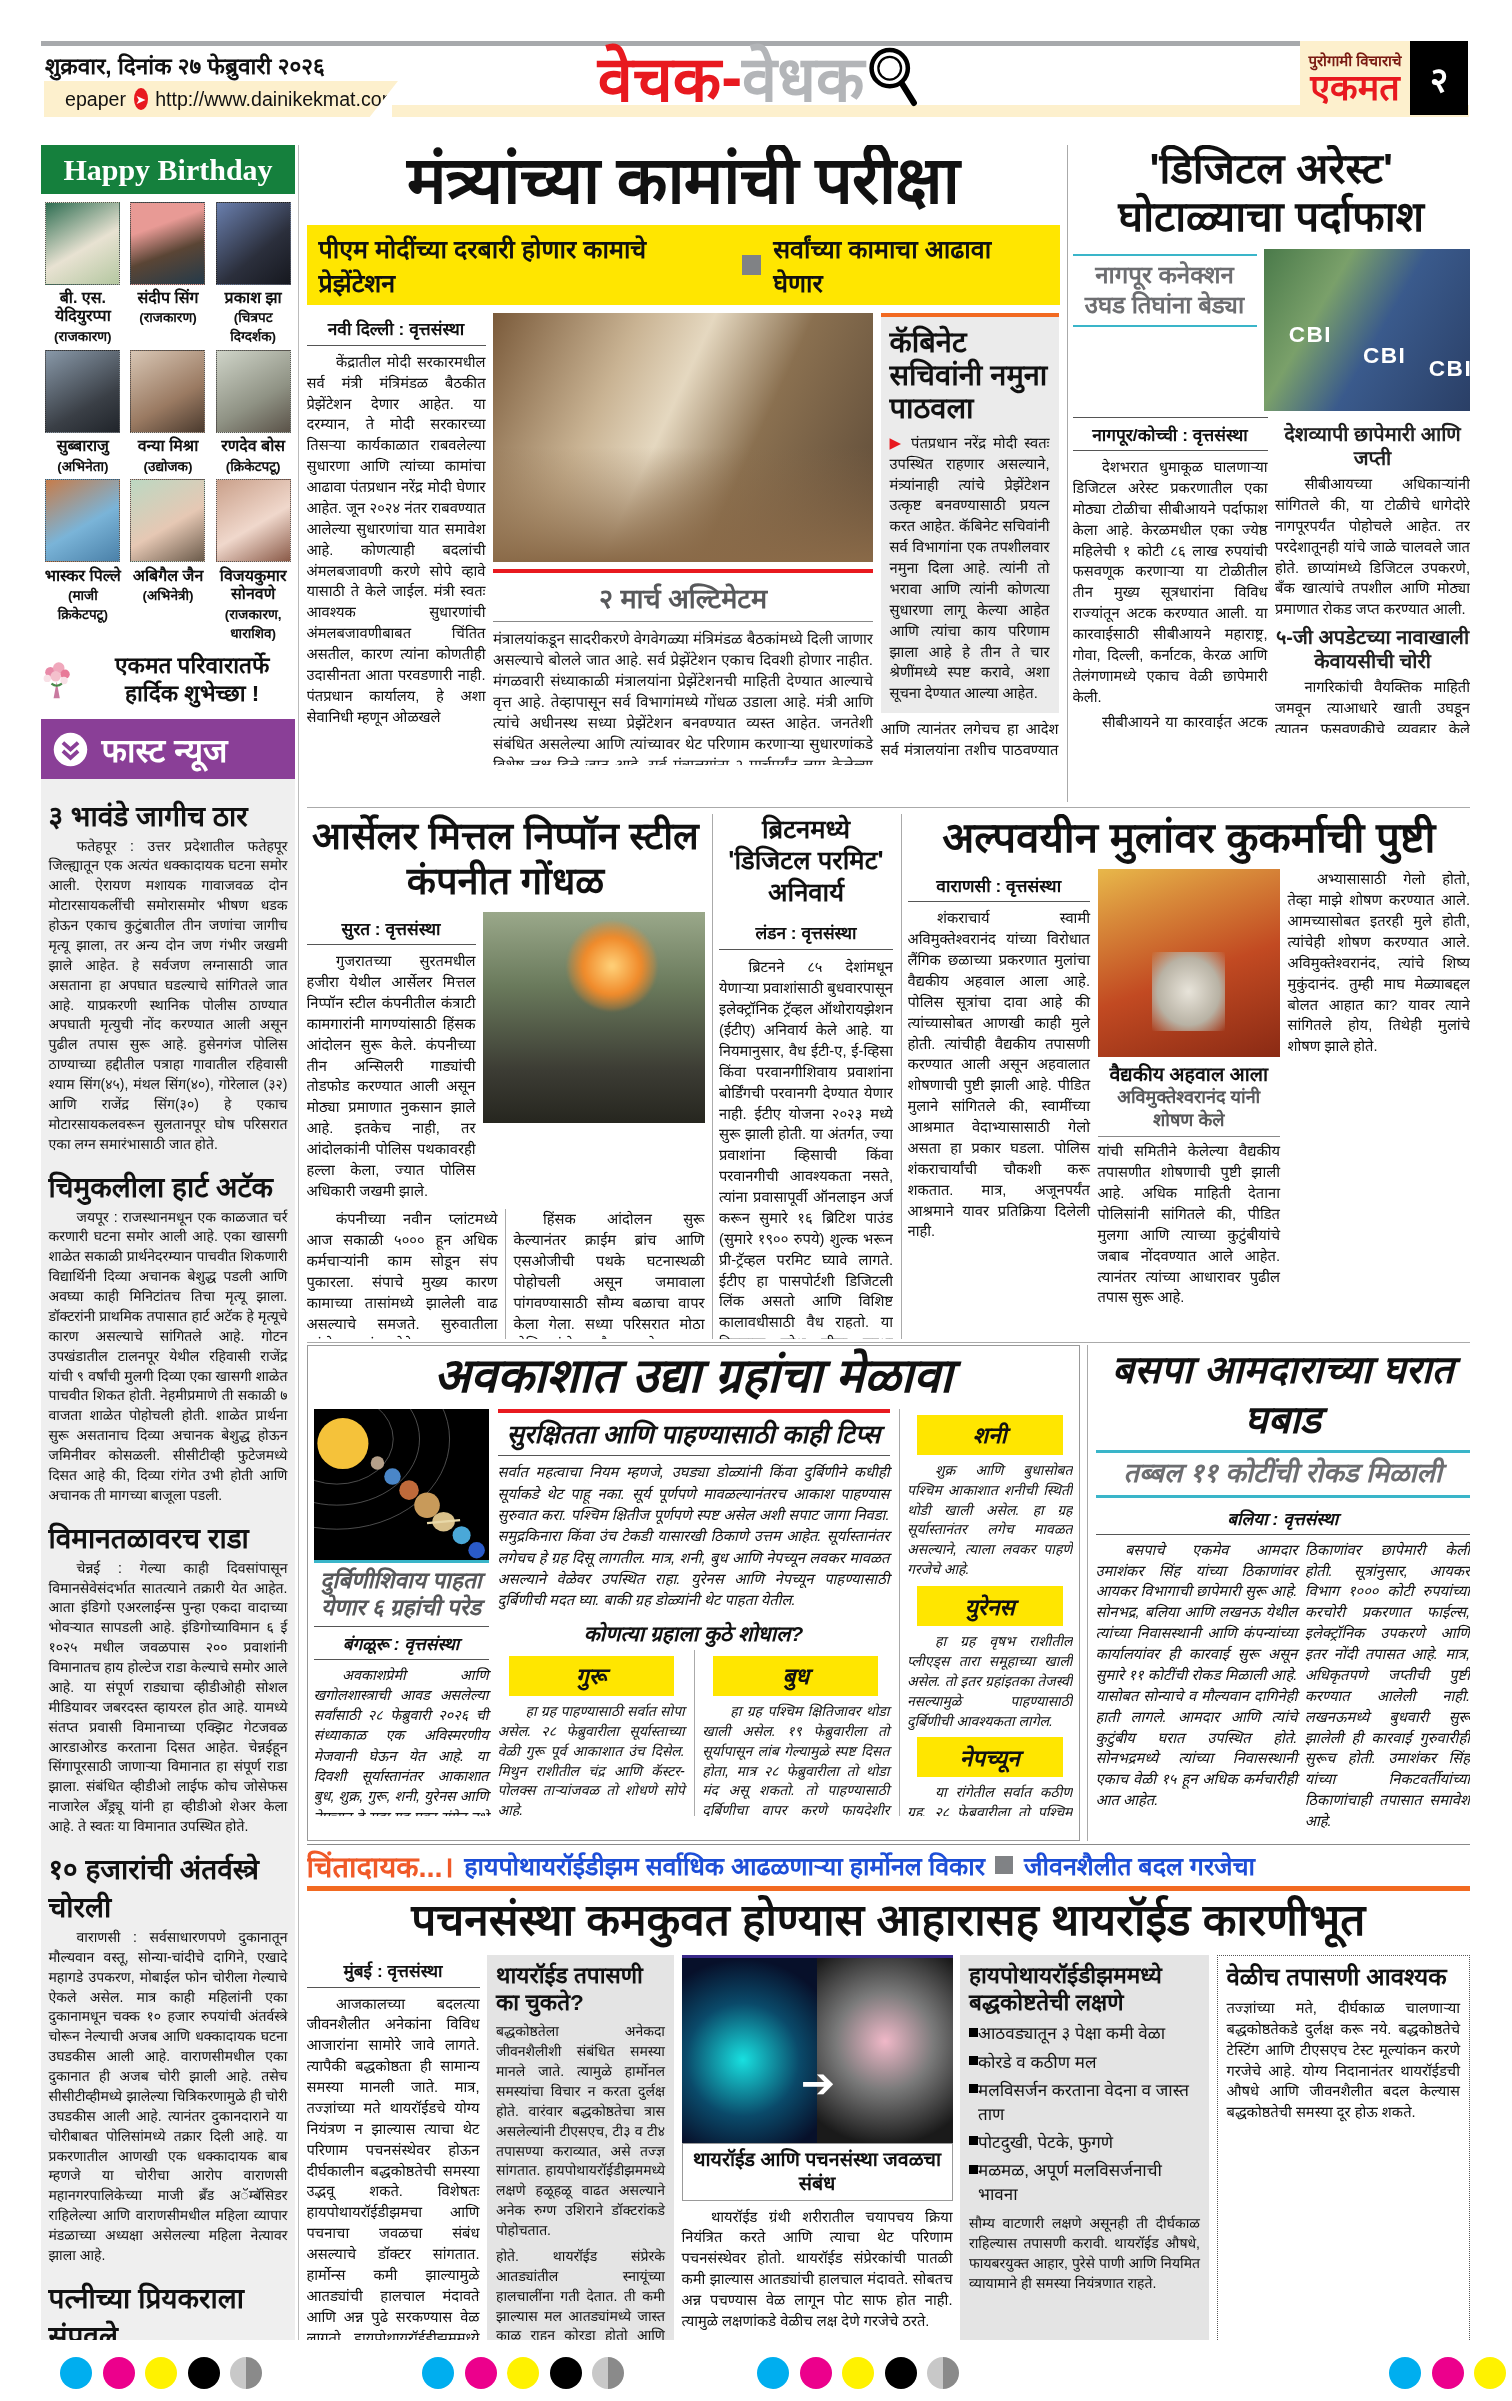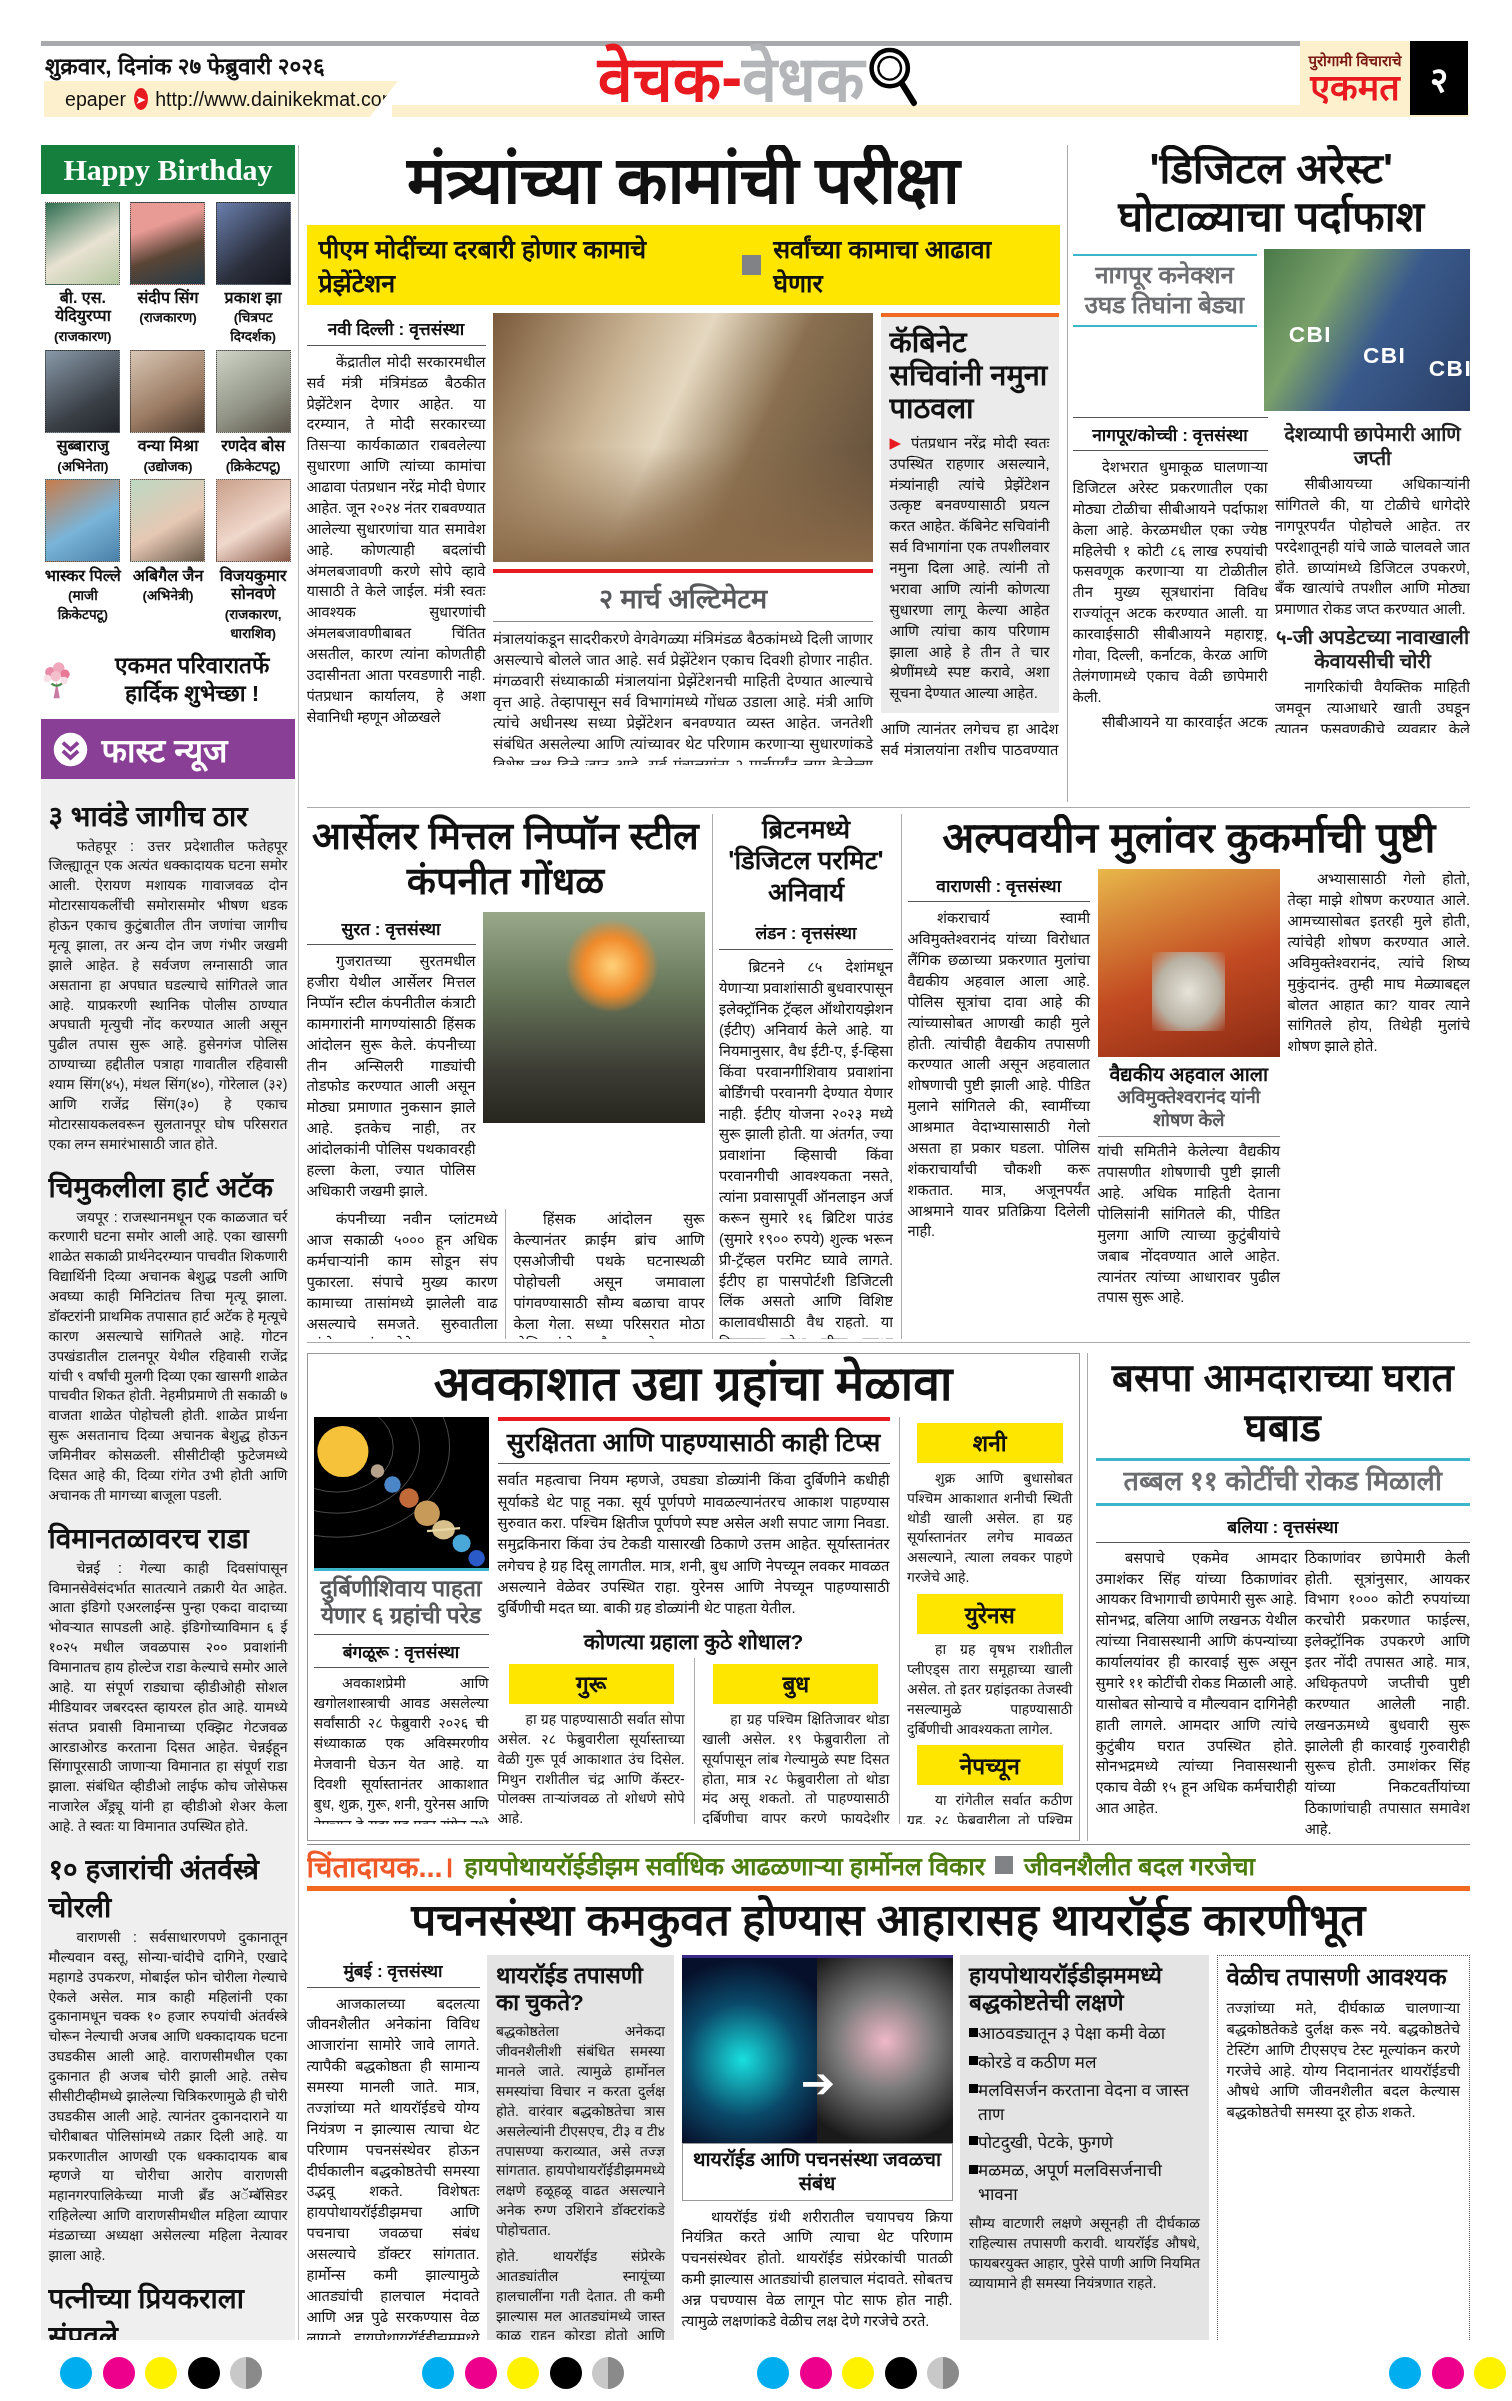--- a/index.html
+++ b/index.html
@@ -117,21 +117,21 @@
   .swami-row { display:flex; gap:7.5px; margin-top:7.5px; height:444px; overflow:hidden; }
   .swami-c { flex:1; }
   .ph-swami { width:100%; height:188px; position:relative; overflow:hidden;
     background:linear-gradient(160deg,#e8b84a 0%,#d88a3a 22%,#c24a22 55%,#8a2a14 100%); }
   .ph-swami::after { content:""; position:absolute; left:30%; top:44%; width:40%; height:42%;
     background:radial-gradient(ellipse at center,#e8e4da 0%,#b8b2a4 60%,rgba(150,140,120,0) 100%); }
   .swami-cap { font-weight:800; text-align:center; font-size:19.6px; line-height:1.25; margin-top:4.5px; }
   .swami-cap2 { color:#58595b; font-weight:800; text-align:center; font-size:18px; line-height:1.25;
     border-bottom:1.5px solid #888; padding-bottom:4.5px; margin-bottom:4.5px; }
   
-  .band3 { height:499px; margin-top:3px; border-top:0.8px solid #aaa; padding-top:10px; }
+  .band3 { height:499px; margin-top:3px; border-top:0.8px solid #aaa; padding-top:2px;font-style:italic; }
   .planets { width:773px; flex:0 0 773px; border:0.8px solid #999; padding:4.5px 6px; overflow:hidden; }
   .pl-h { font-size:48px; font-weight:800; text-align:center; line-height:1.1; }
   .pl-row { display:flex; gap:9px; margin-top:6px; height:407px; overflow:hidden; }
   .pl-c1 { width:175px; flex:0 0 175px; }
   .ph-solar { width:100%; height:154px; background:#000; position:relative; overflow:hidden; border-bottom:3.8px solid #3ab5c9; }
   .pl-cap { color:#58595b; font-weight:800; font-size:22.6px; text-align:center; line-height:1.2; margin:4.5px 0; }
   .pl-mid { width:392px; flex:0 0 392px; }
   .tipsbox { border-top:4.5px solid #e8191f; }
   .tipsbox h4 { font-size:25.6px; font-weight:800; text-align:center; border-bottom:1.5px solid #555; padding:3px 0 4.5px 0; }
   .tipsbox p { font-size:14.7px; line-height:1.45; text-align:justify; margin-top:6px; }
@@ -140,21 +140,21 @@
   .pl-mid-cols > div { flex:1; }
   .ytag { background:#ffe600; font-weight:800; font-size:22.6px; text-align:center; padding:4.5px 0; width:88%; margin:6px auto; }
   .pl-c4 { flex:1; }
   .bsp { flex:1; overflow:hidden; padding-left:3px; }
   .bsp-h { font-size:39px; font-weight:800; text-align:center; line-height:1.3; }
   .bsp-cols { display:flex; gap:7.5px; height:301px; overflow:hidden; margin-top:4.5px; }
   
   .concern { height:47px; margin-top:3px; border-top:0.8px solid #888; display:flex; align-items:center; gap:10.5px;
     border-bottom:5.3px solid #f26a21; padding:3px 0; overflow:hidden; }
   .concern .lbl { color:#f05a28; font-size:29px; font-weight:800; white-space:nowrap; }
-  .concern .txt { color:#4d7c0f; font-size:25px; font-weight:800; white-space:nowrap; }
+  .concern .txt { color:#1d4ed8; font-size:25px; font-weight:800; white-space:nowrap; }
   .concern .sq { width:18px; height:18px; background:#808285; flex:0 0 18px; }
   
   .thy { height:482px; margin-top:4.5px; overflow:hidden; }
   .thy-h { font-size:44px; font-weight:800; text-align:center; line-height:1.15; }
   .thy-row { display:flex; gap:7.5px; margin-top:9px; height:407px; overflow:hidden; }
   .thy-c1 { width:173px; flex:0 0 173px; }
   .thy-box1 { width:187px; flex:0 0 187px; background:#e4e4e4; padding:7.5px 9px; }
   .thy-box1 h4, .thy-box2 h4 { font-size:22.6px; font-weight:800; line-height:1.2; margin-bottom:6px; }
   .thy-imgwrap { width:271px; flex:0 0 271px; }
   .ph-thy { width:100%; height:188px; display:flex; border-top:3px solid #3a2a8a; position:relative; overflow:hidden; }

